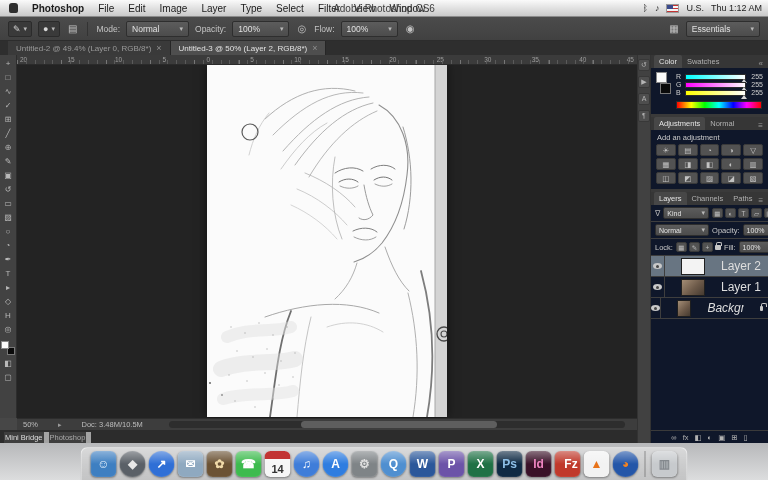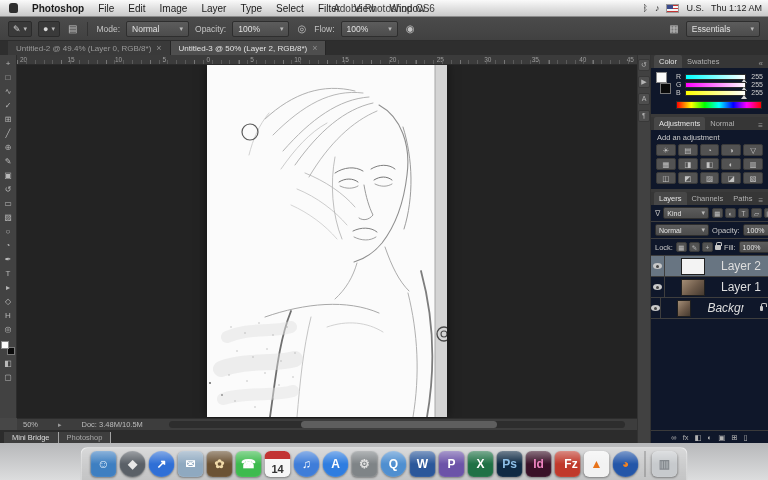--- a/index.html
+++ b/index.html
@@ -111,21 +111,21 @@
   .ft-icon{color:#b2b2b2;font-size:7.5px}
 
   
   .statusbar{position:absolute;top:418px;left:17px;width:620px;height:12px;background:#3d3d3d;border-top:1px solid #2d2d2d;display:flex;align-items:center;font-size:7.5px;color:#bcbcbc;padding:0 6px;gap:20px;z-index:12}
   .sb-arrow{color:#9a9a9a;font-size:7px}
   .sb-track{flex:1;height:7px;background:#2d2d2d;border-radius:4px;position:relative;margin:0 6px}
   .sb-thumb{position:absolute;left:29%;width:43%;top:0;height:7px;background:#5e5e5e;border-radius:4px}
 
   
   .btabs{position:absolute;top:430px;left:0;width:637px;height:13px;background:#2c2c2c;display:flex;align-items:flex-end;padding-left:4px;z-index:12}
-  .btab{font-size:7.5px;color:#a8a8a8;background:#3e3e3e;padding:1px 8px;border-right:1px solid #a3a3a3}
+  .btab{font-size:7.5px;color:#a8a8a8;background:#3e3e3e;padding:1px 1px;border-right:5px solid #a3a3a3}
   .btab.active{color:#ddd}
 
   
   .desktop{position:absolute;top:443px;left:0;right:0;bottom:0;background:linear-gradient(#b7b8ba,#dcddde)}
   .dock{position:absolute;left:50%;transform:translateX(-50%);bottom:0;height:33px;display:flex;align-items:flex-end;gap:3px;padding:3px 9px;background:linear-gradient(rgba(240,240,240,.55),rgba(150,150,150,.35));border:1px solid rgba(255,255,255,.55);border-bottom:none;border-radius:7px 7px 0 0}
   .dock-icon{width:26px;height:26px;border-radius:6px;display:flex;align-items:center;justify-content:center;font-size:12px;font-weight:bold;color:#fff;background-image:linear-gradient(rgba(255,255,255,.4),rgba(255,255,255,0) 50%);box-shadow:0 1px 2px rgba(0,0,0,.35),inset 0 0 1px rgba(255,255,255,.5)}
   .dock-icon.circle{border-radius:50%}
   .dock-icon.cal{position:relative;align-items:flex-end;padding-bottom:2px;font-size:11px;overflow:hidden}
   .dock-icon.cal::before{content:"";position:absolute;top:0;left:0;right:0;height:8px;background:#c23434}
   .dock-sep{width:1px;height:26px;background:rgba(70,70,70,.5);margin:0 3px}

